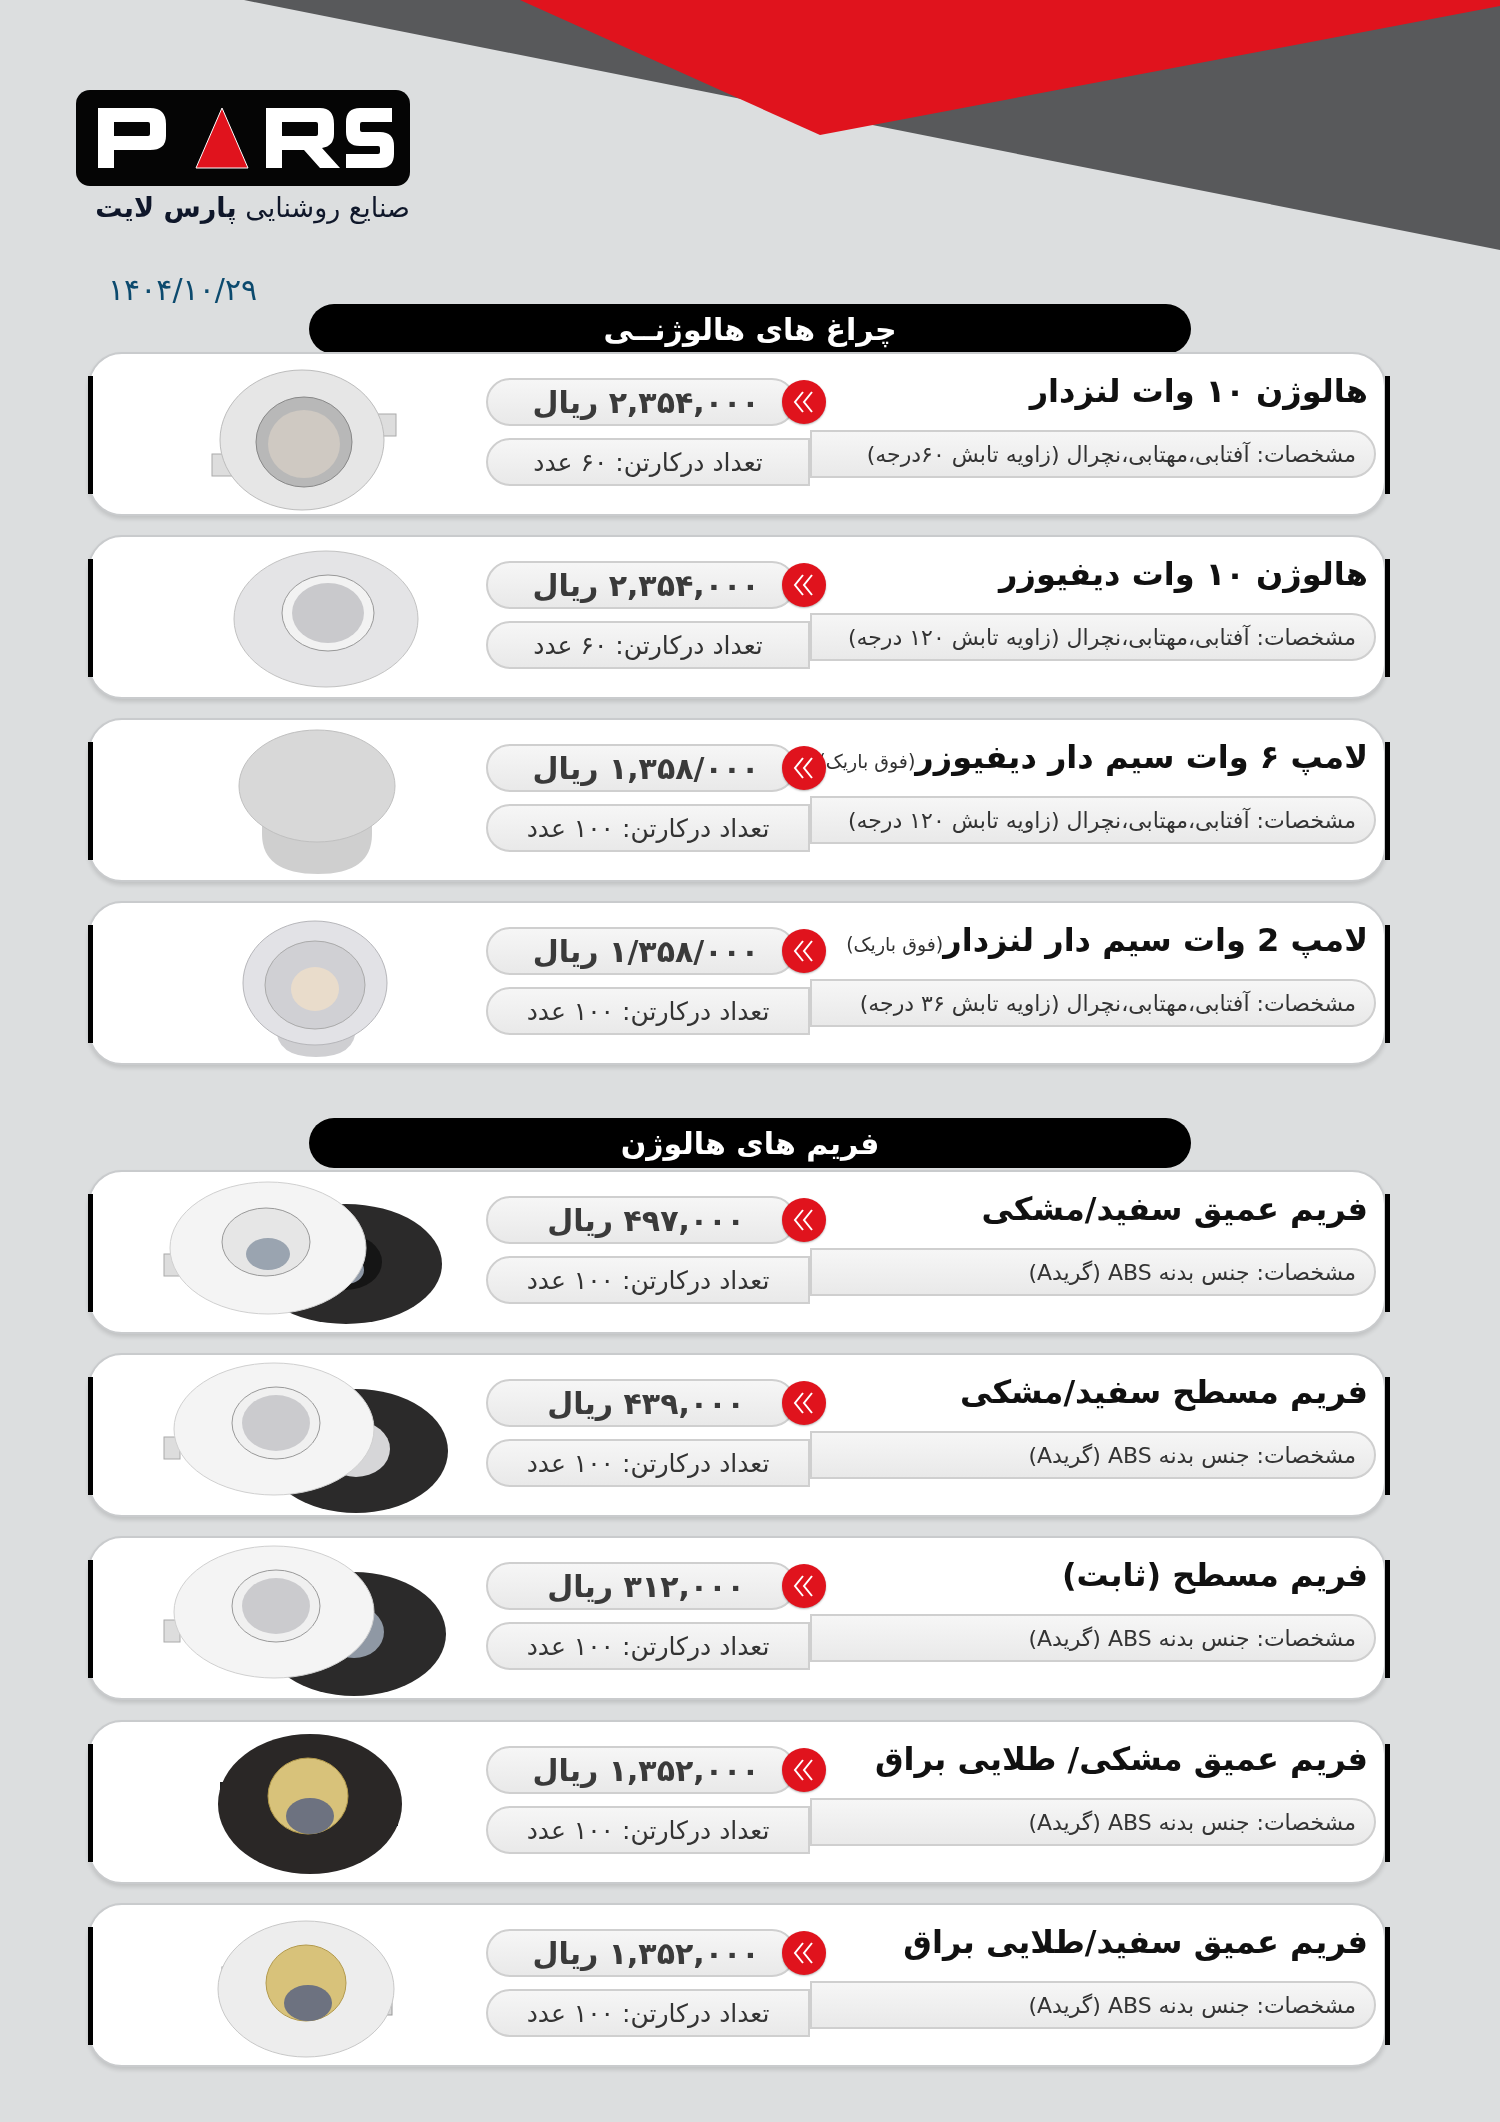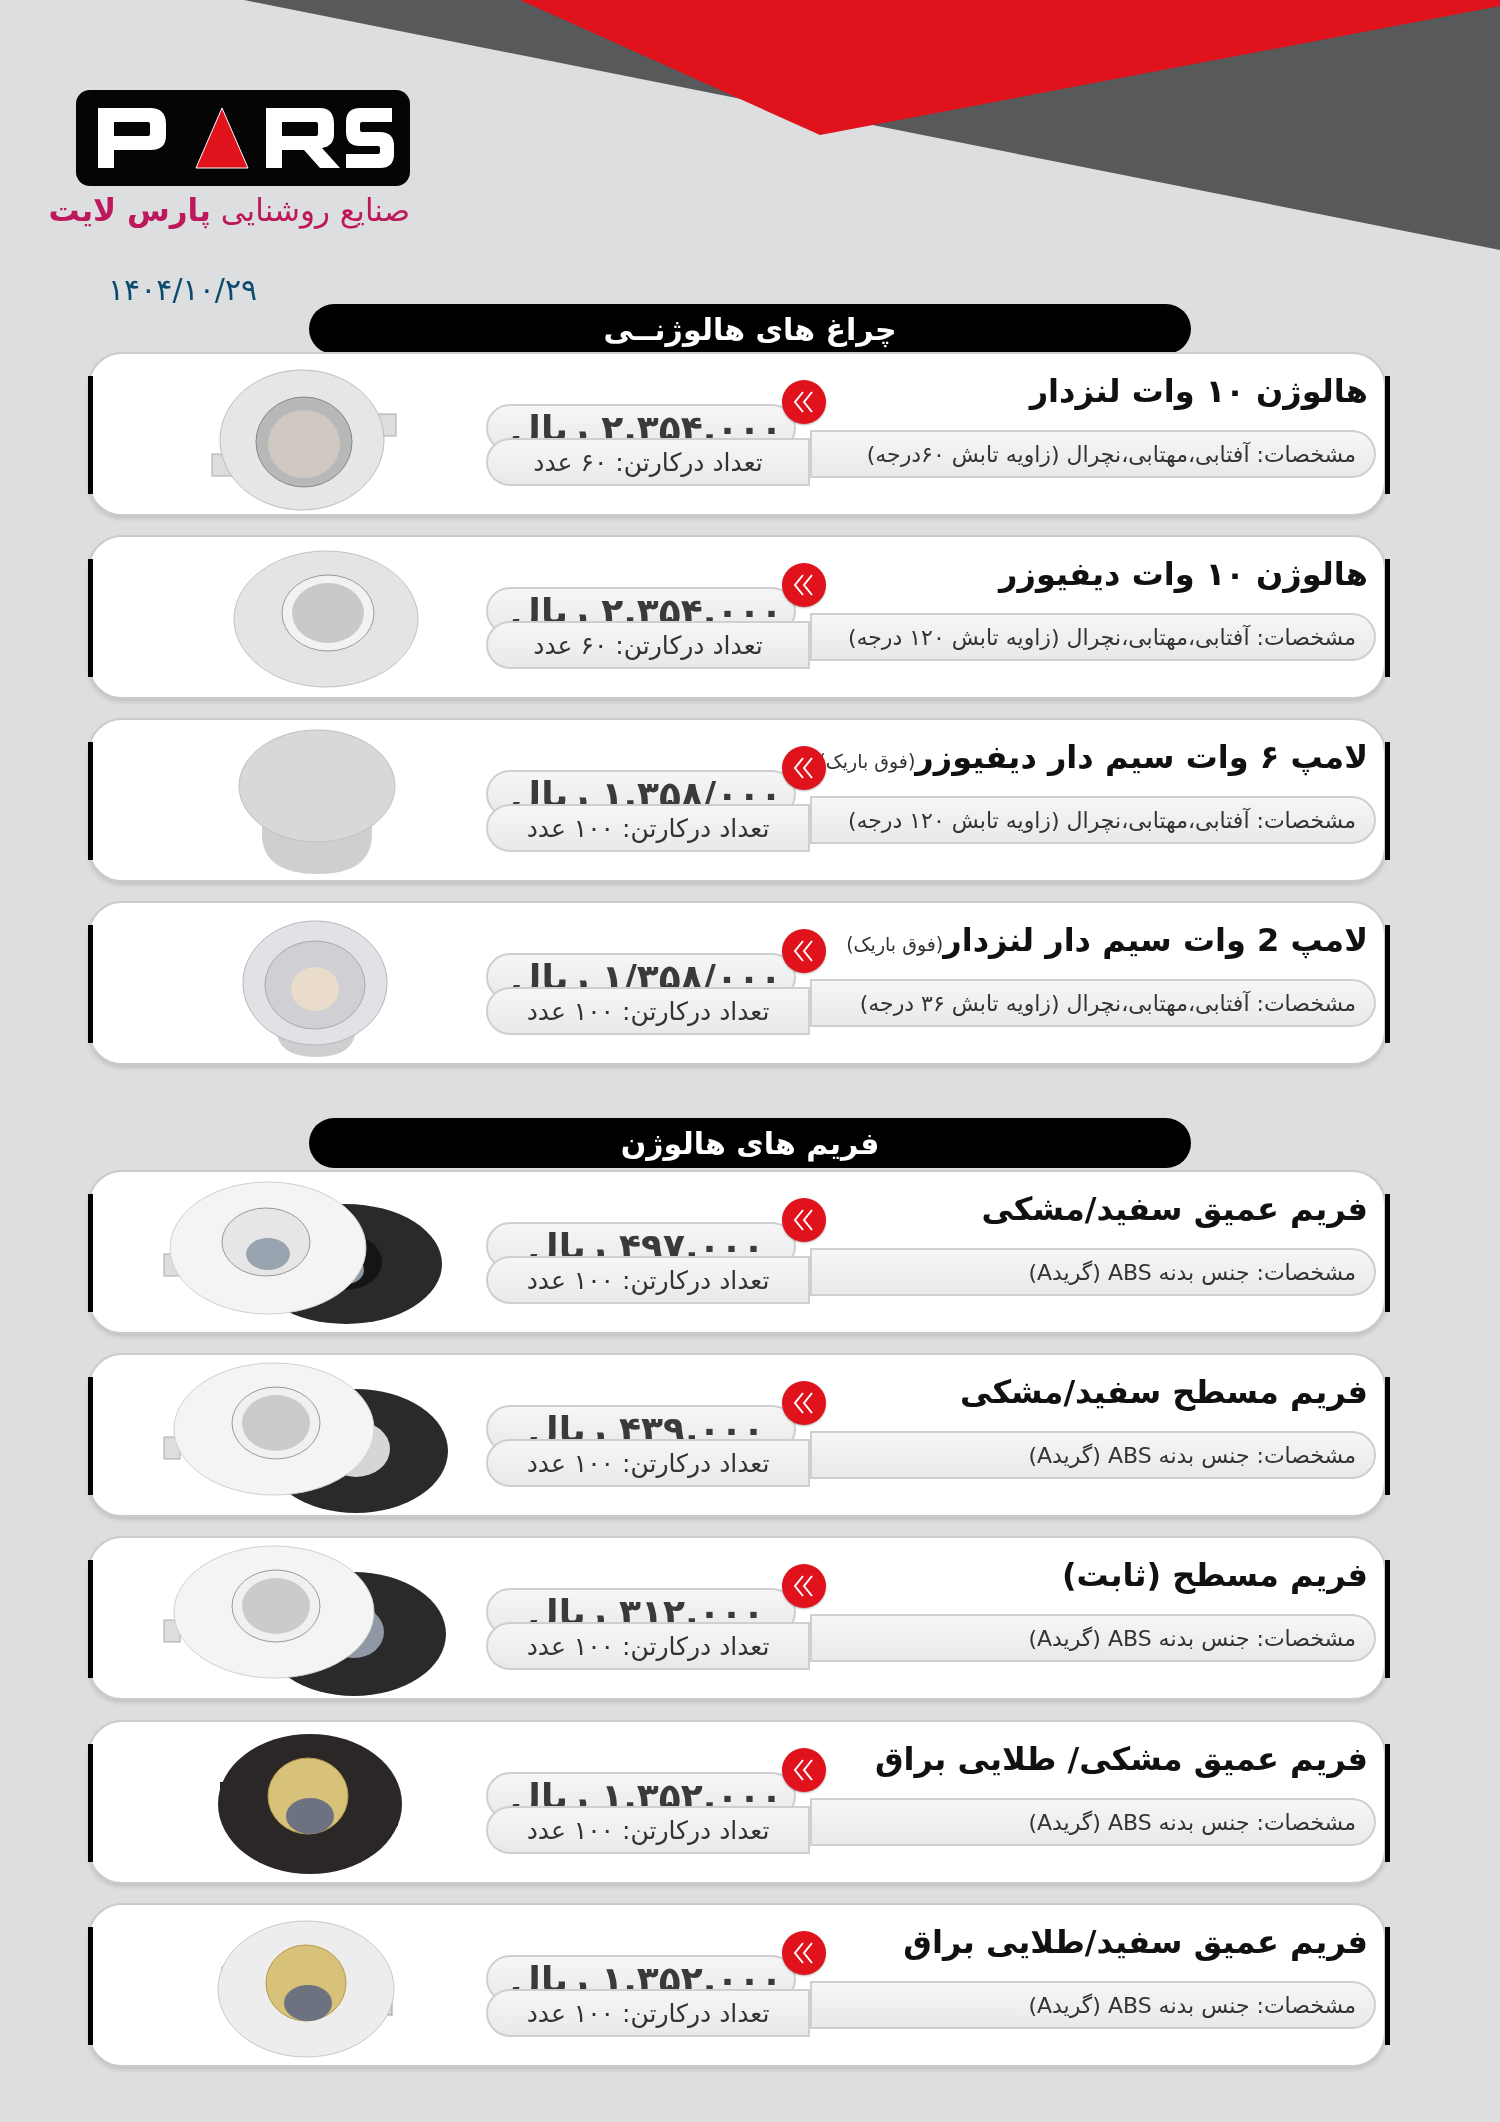--- a/index.html
+++ b/index.html
@@ -13,21 +13,21 @@
   .bg-shapes { position: absolute; left: 0; top: 0; width: 1500px; height: 360px; }
   .logo-box {
     position: absolute; left: 76px; top: 90px; width: 334px; height: 96px;
     background: #050505; border-radius: 14px;
     display: flex; align-items: center; justify-content: center;
   }
   .logo-box svg { display: block; }
   .tagline {
     position: absolute; left: 76px; top: 192px; width: 334px;
     direction: rtl; text-align: right;
-    font-size: 31px; color: #be185d; white-space: nowrap;
+    font-size: 27px; color: #0f172a; white-space: nowrap;
   }
   .tagline b { font-weight: bold; }
   .date {
     position: absolute; left: 108px; top: 272px;
     font-size: 30px; font-weight: normal; color: #0c4a6e; letter-spacing: 1px;
     direction: ltr;
   }
   .section-header {
     position: absolute; left: 309px; width: 882px; height: 50px;
     background: #000000; border-radius: 25px;
@@ -52,22 +52,22 @@
   .card .title .note { font-size: 19px; font-weight: normal; color: #333; }
   .pill {
     position: absolute; height: 48px;
     background: linear-gradient(#f6f6f6, #e9e9e9);
     border: 2px solid #cfcfcf;
     display: flex; align-items: center;
     direction: rtl; color: #333; white-space: nowrap;
   }
   .price-pill {
     left: 396px; top: 24px; width: 310px; border-radius: 24px;
-    font-size: 36px; font-weight: bold; color: #3a3a3a;
-    justify-content: center; padding-left: 10px; margin-top: 26px;
+    font-size: 30px; font-weight: bold; color: #3a3a3a;
+    justify-content: center; padding-left: 10px;
   }
   .qty-pill {
     left: 396px; top: 84px; width: 324px;
     border-radius: 24px 0 0 24px;
     font-size: 25px; justify-content: center;
   }
   .spec-pill {
     left: 720px; top: 76px; width: 566px;
     border-radius: 0 24px 24px 0;
     font-size: 22px; justify-content: flex-start; padding-right: 18px;

